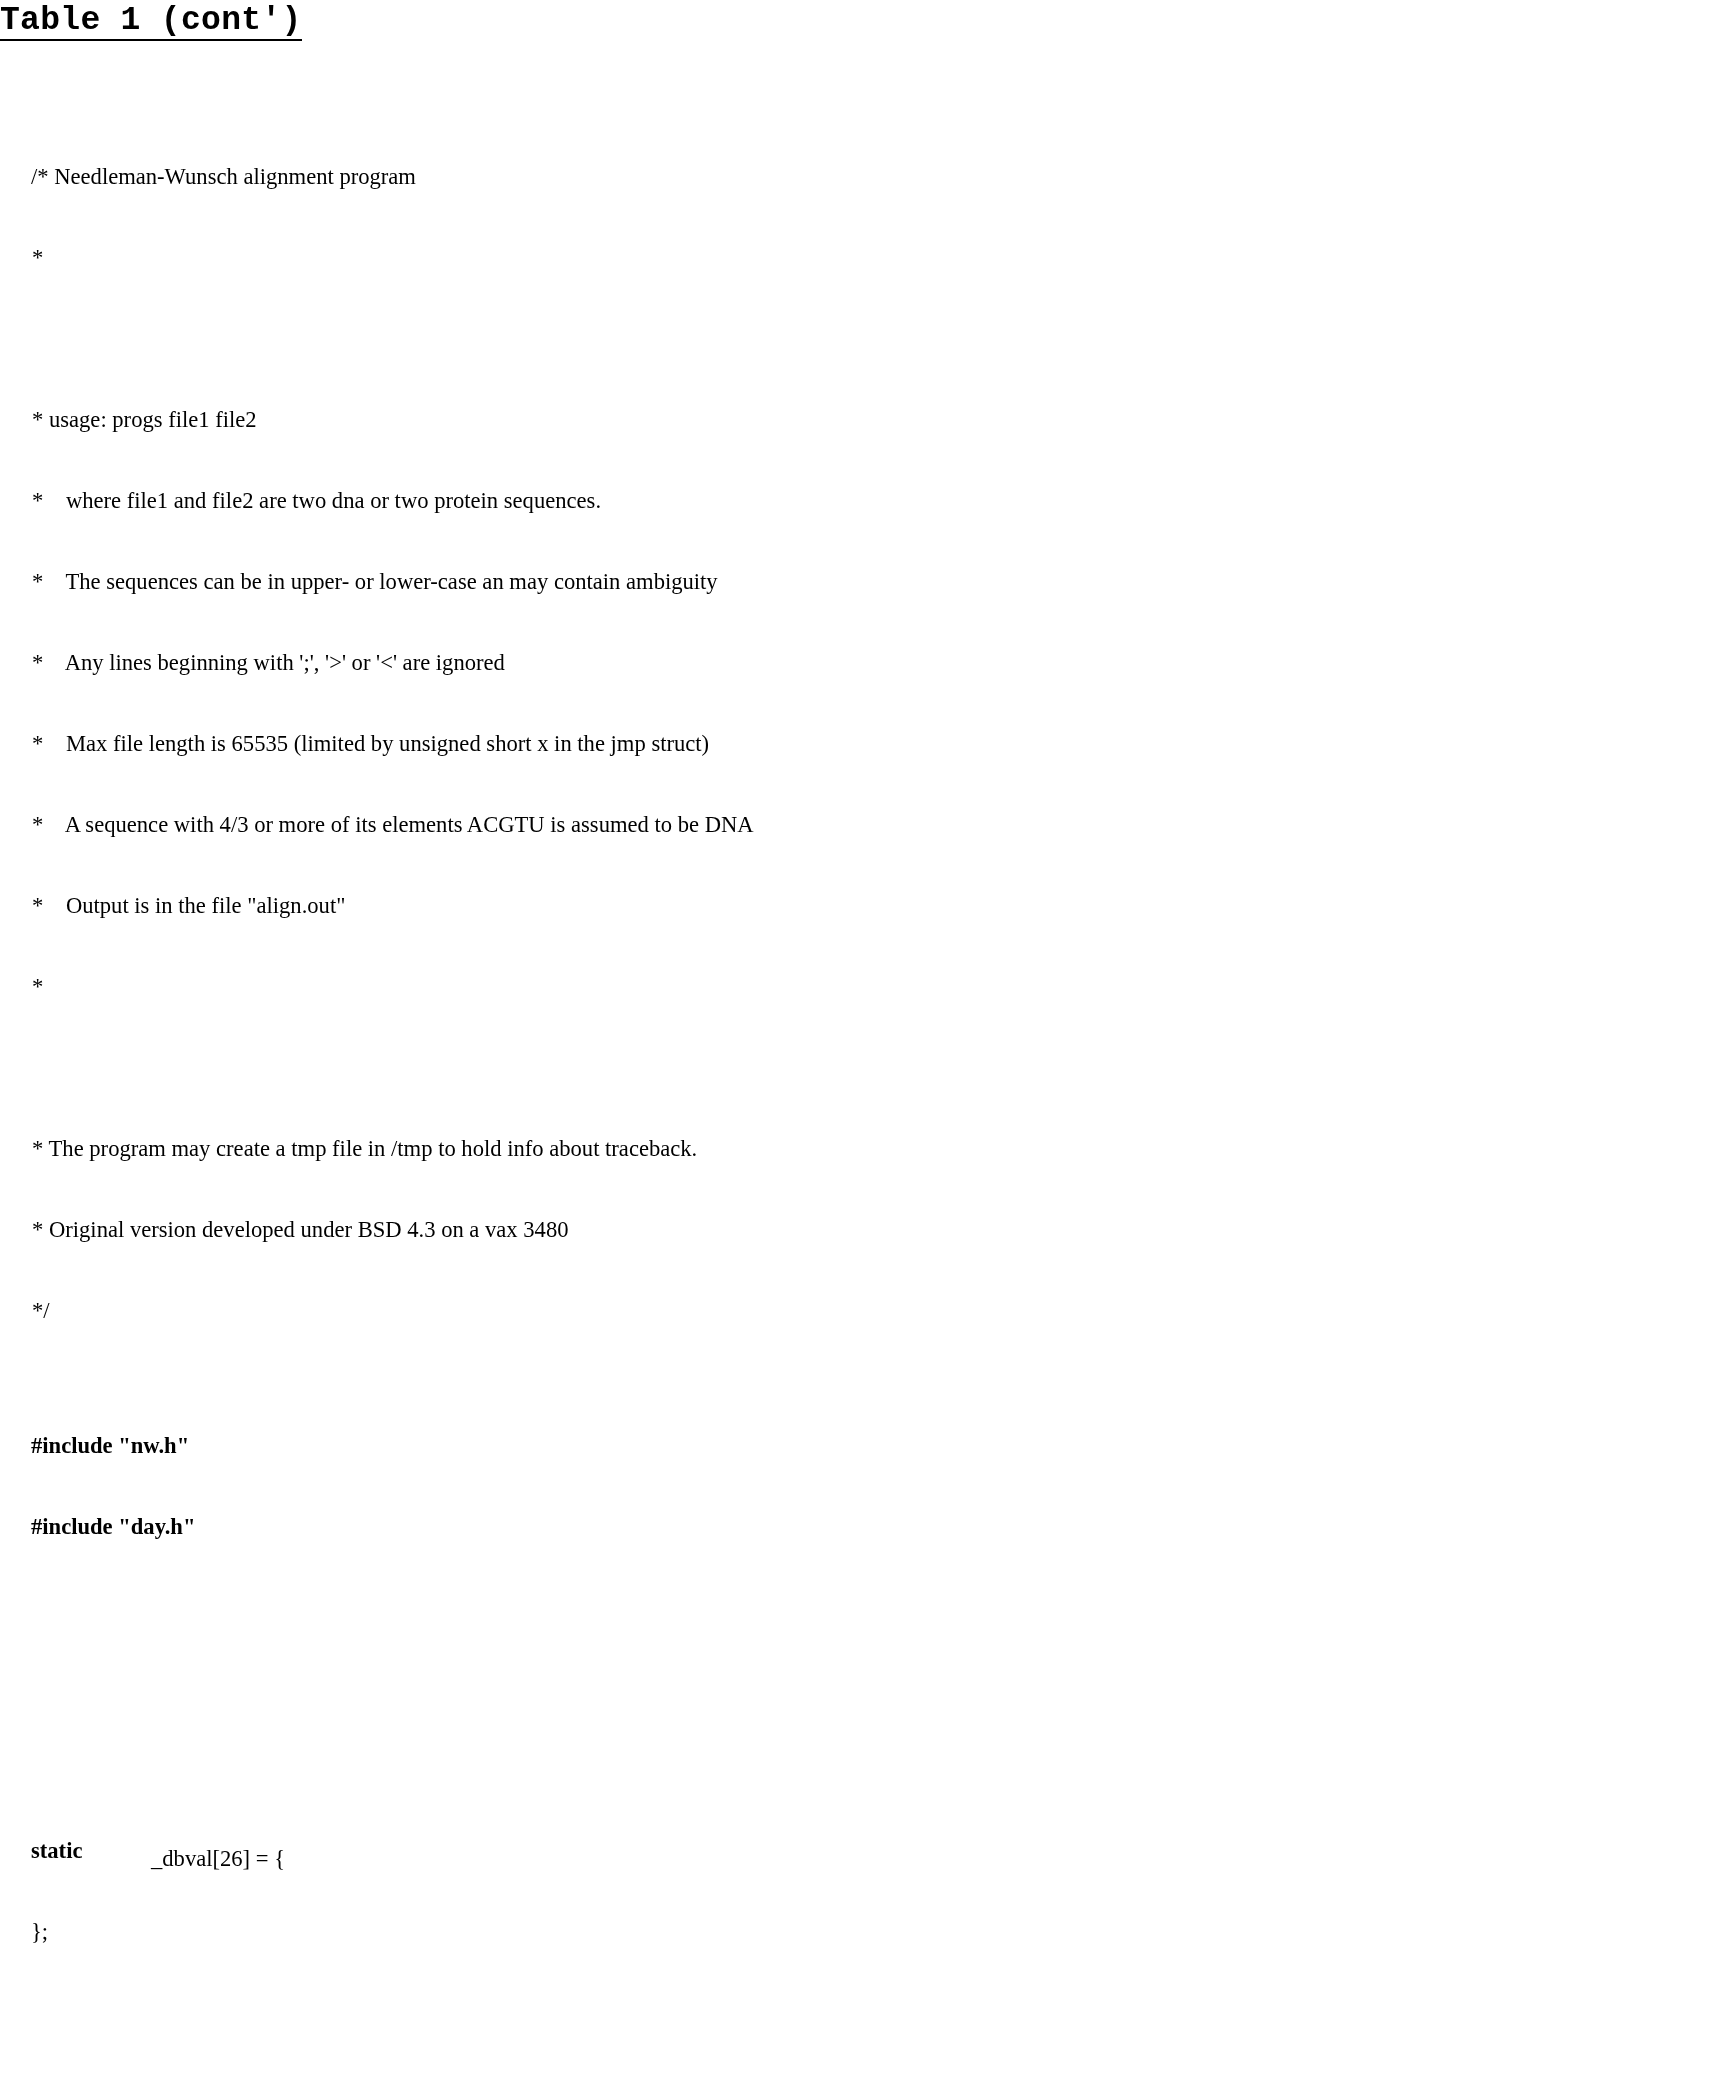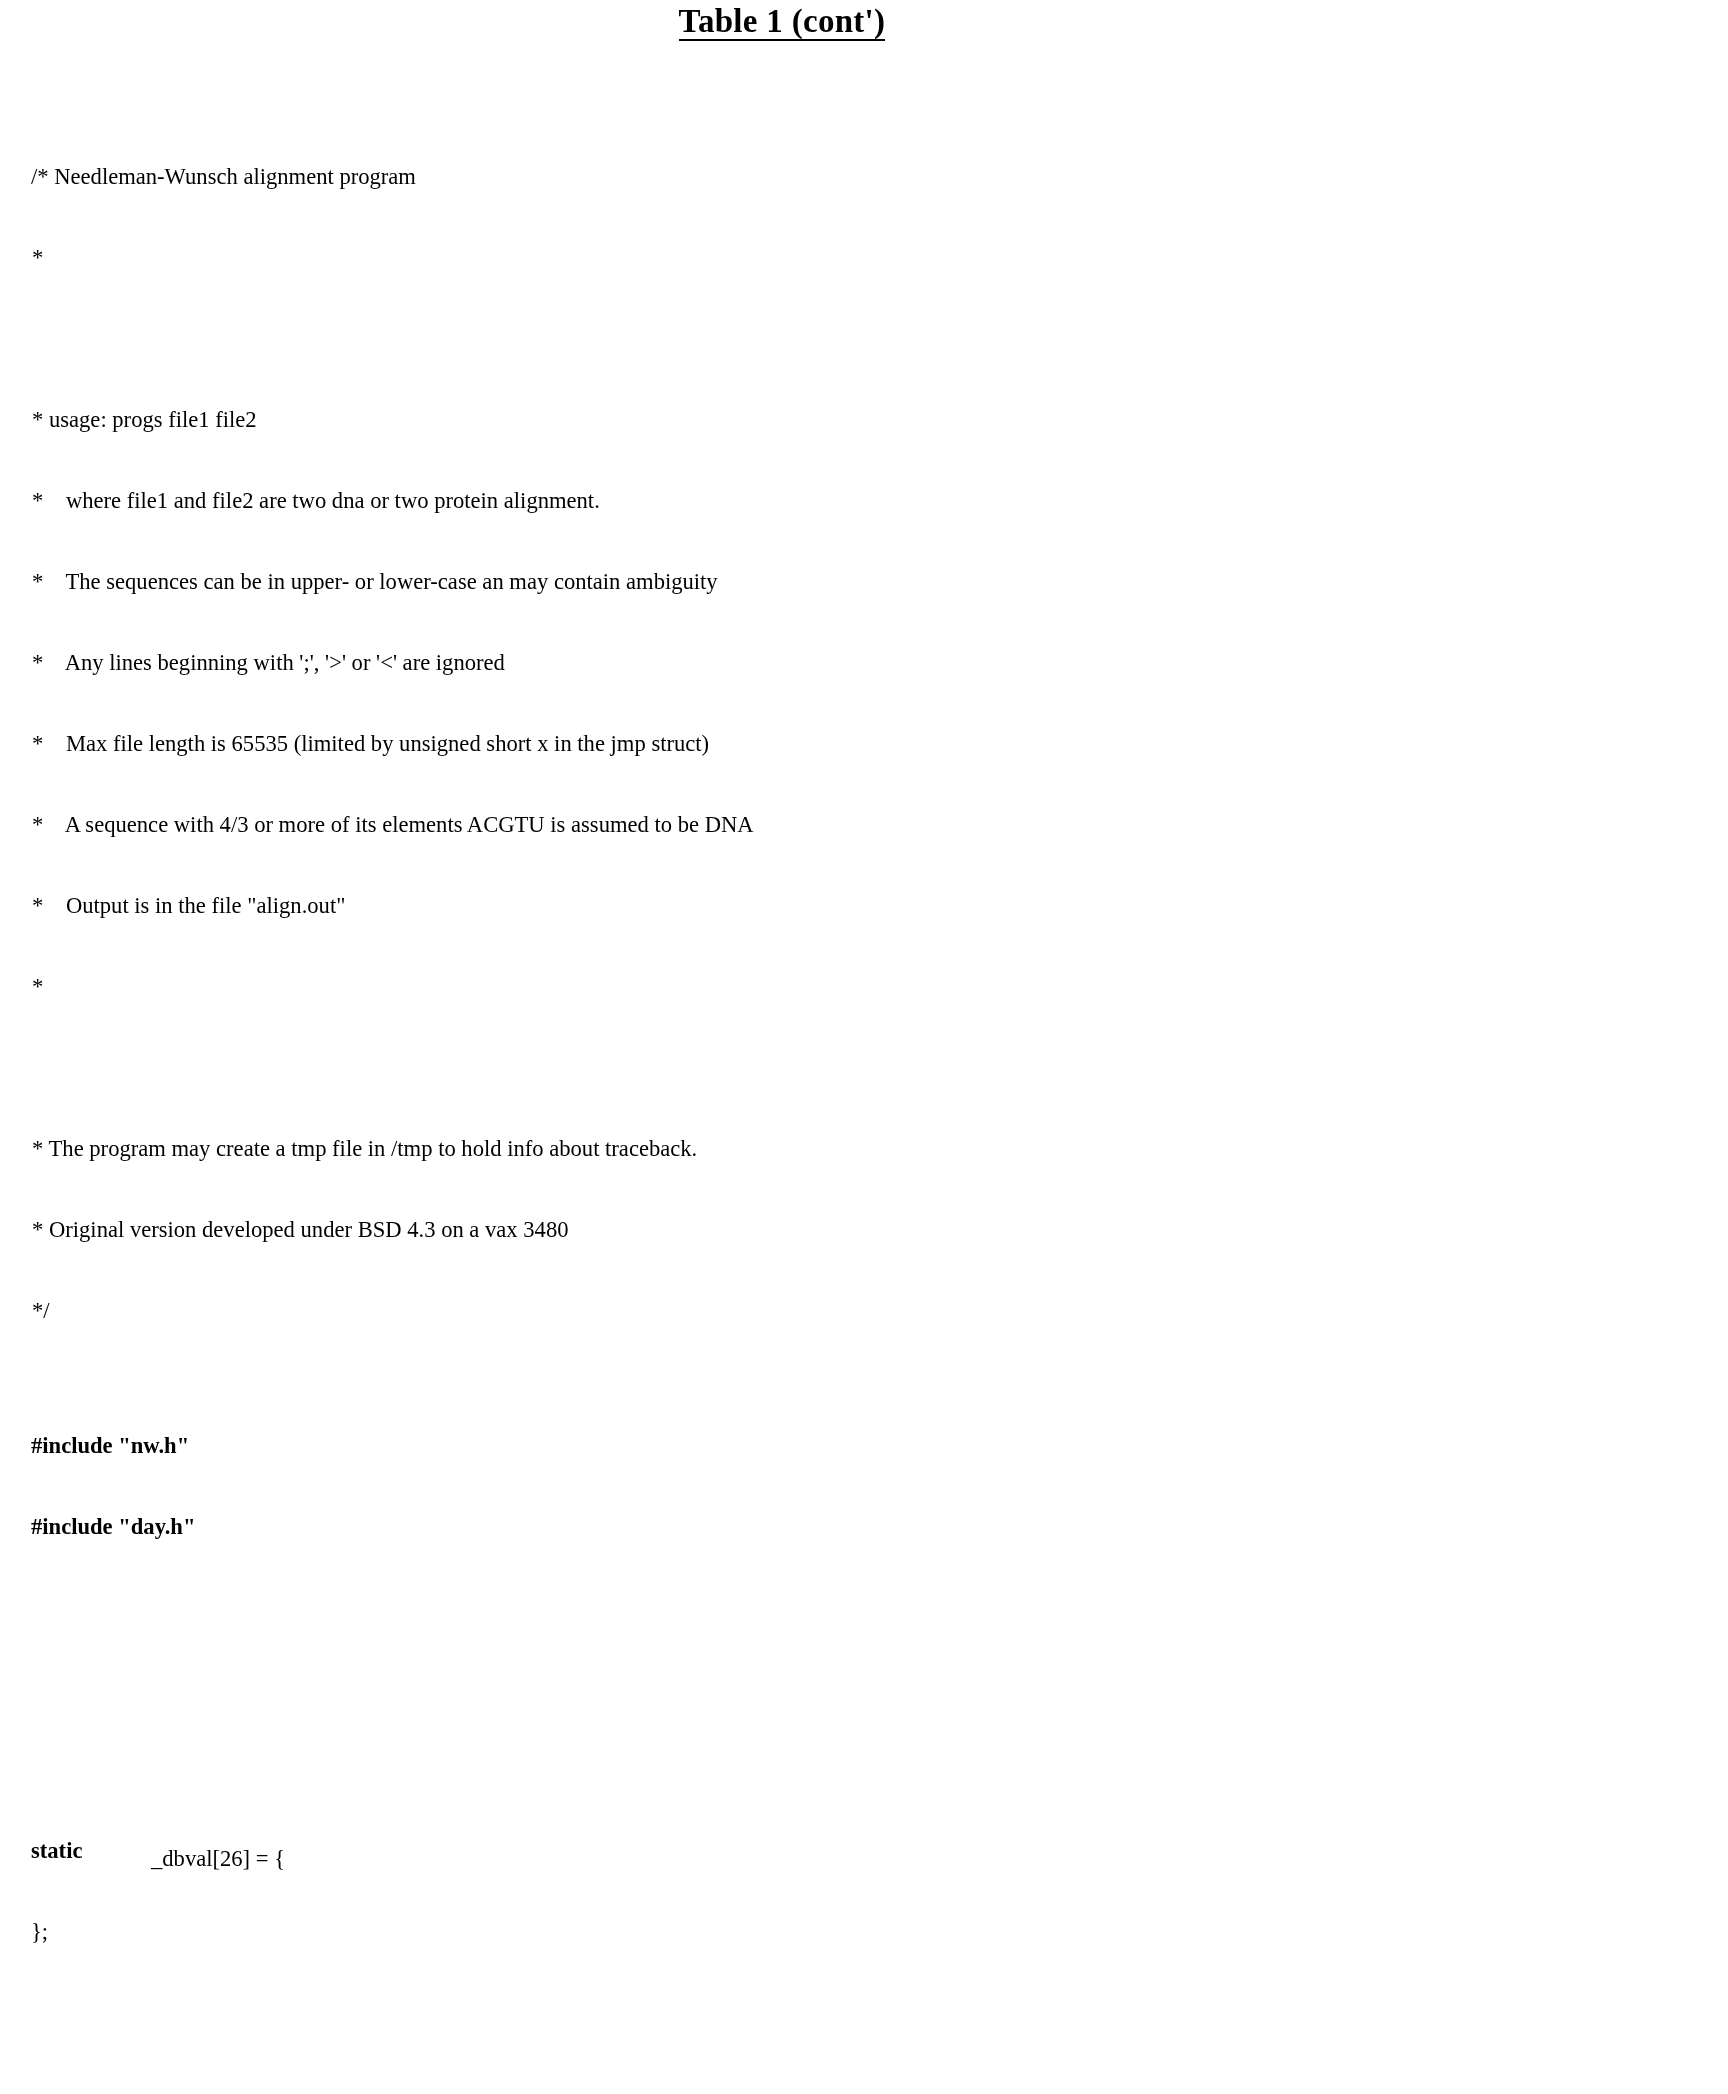--- a/index.html
+++ b/index.html
@@ -23,21 +23,22 @@
     height: 2094px;
     background: #ffffff;
   }
 
   
   .title-wrap {
     position: absolute;
     top: 3.5px;
     left: 0;
     width: 1564px;
-    text-align: center;
+    text-align: left;
+    font-family: Liberation Mono, monospace;
   }
   .title {
     display: inline-block;
     font-size: 33px;
     font-weight: bold;
     letter-spacing: 0.3px;
     border-bottom: 2.7px solid #000;
     padding-bottom: 0.9px;
     line-height: 1.05;
   }
@@ -76,21 +77,21 @@
     <span class="title">Table 1 (cont')</span>
   </div>
 
   <div class="code">
 
     
     <div class="ln"><span class="c0">/* Needleman-Wunsch alignment program</span></div>
     <div class="ln"><span class="c1">*</span></div>
     <div class="ln blank"></div>
     <div class="ln"><span class="c1">* usage: progs file1 file2</span></div>
-    <div class="ln"><span class="c1">*    where file1 and file2 are two dna or two protein alignment.</span></div>
+    <div class="ln"><span class="c1">*    where file1 and file2 are two dna or two protein sequences.</span></div>
     <div class="ln"><span class="c1">*    The sequences can be in upper- or lower-case an may contain ambiguity</span></div>
     <div class="ln"><span class="c1">*    Any lines beginning with ';', '&gt;' or '&lt;' are ignored</span></div>
     <div class="ln"><span class="c1">*    Max file length is 65535 (limited by unsigned short x in the jmp struct)</span></div>
     <div class="ln"><span class="c1">*    A sequence with 4/3 or more of its elements ACGTU is assumed to be DNA</span></div>
     <div class="ln"><span class="c1">*    Output is in the file "align.out"</span></div>
     <div class="ln"><span class="c1">*</span></div>
     <div class="ln blank"></div>
     <div class="ln"><span class="c1">* The program may create a tmp file in /tmp to hold info about traceback.</span></div>
     <div class="ln"><span class="c1">* Original version developed under BSD 4.3 on a vax 3480</span></div>
     <div class="ln"><span class="c1">*/</span></div>

